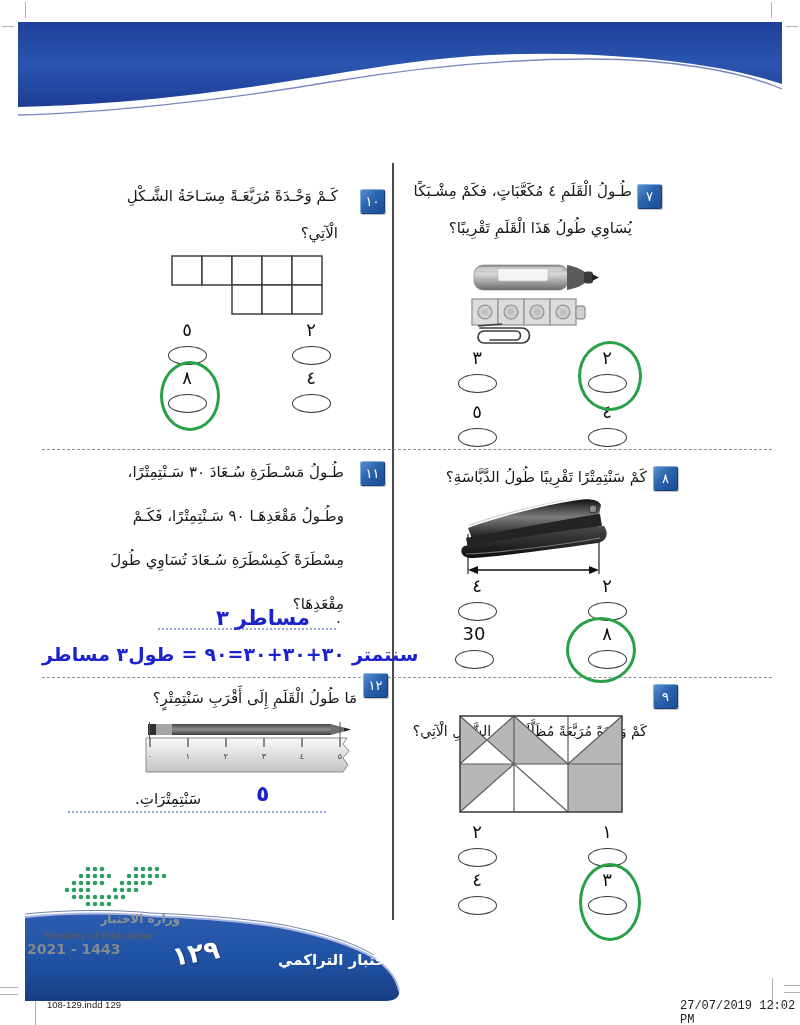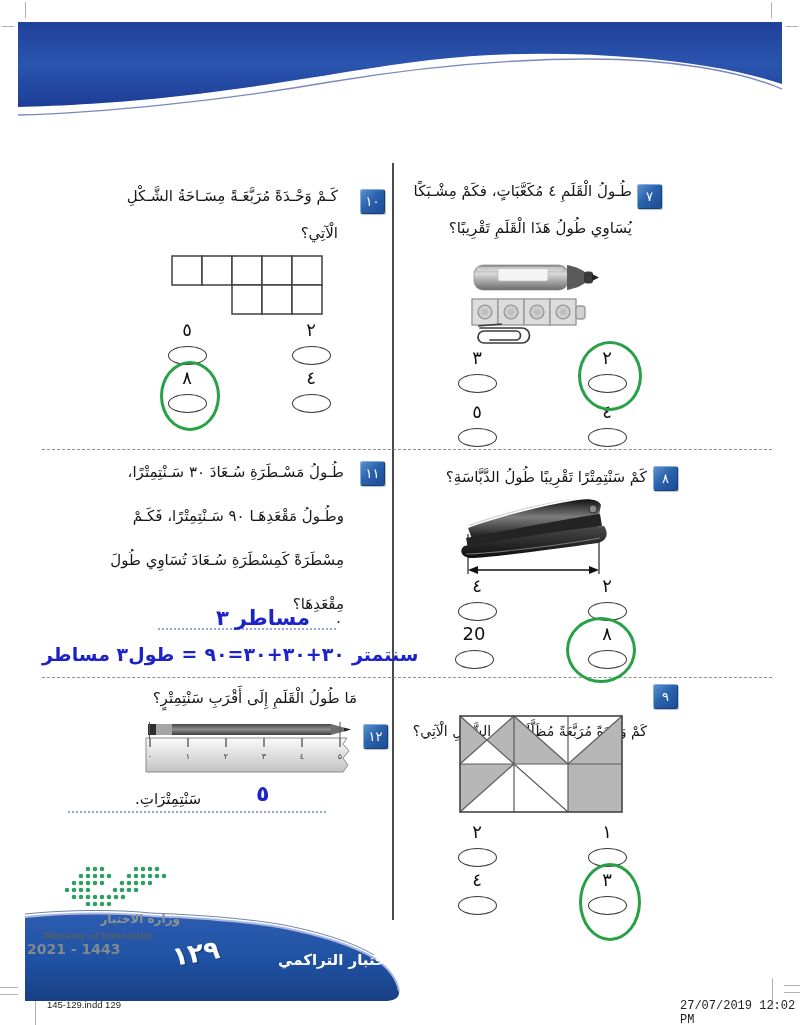--- a/index.html
+++ b/index.html
@@ -196,21 +196,21 @@
   </div>
   <div class="opt" style="left:453px;top:574px">
     <div class="opt-num">٤</div>
     <div class="opt-oval"></div>
   </div>
   <div class="opt" style="left:583px;top:622px">
     <div class="opt-num">٨</div>
     <div class="opt-oval"></div>
   </div>
   <div class="opt" style="left:450px;top:622px">
-    <div class="opt-num">20</div>
+    <div class="opt-num">30</div>
     <div class="opt-oval"></div>
   </div>
   <div class="sel-circle" style="left:566px;top:617px;width:64px;height:60px"></div>
 
   <div class="badge" style="left:360px;top:461px">١١</div>
   <div class="qtext" style="left:68px;top:450px;width:276px;line-height:44px">طُـولُ مَسْـطَرَةِ سُـعَادَ ٣٠ سَـنْتِمِتْرًا،
 وطُـولُ مَقْعَدِهَـا ٩٠ سَـنْتِمِتْرًا، فَكَـمْ
 مِسْطَرَةً كَمِسْطَرَةِ سُـعَادَ تُسَاوِي طُولَ
 مِقْعَدِهَا؟</div>
 
@@ -264,21 +264,21 @@
   <div class="opt" style="left:583px;top:868px">
     <div class="opt-num">٣</div>
     <div class="opt-oval"></div>
   </div>
   <div class="opt" style="left:453px;top:868px">
     <div class="opt-num">٤</div>
     <div class="opt-oval"></div>
   </div>
   <div class="sel-circle" style="left:579px;top:863px;width:56px;height:72px"></div>
 
-  <div class="badge" style="left:363px;top:724px">١٢</div>
+  <div class="badge" style="left:363px;top:673px">١٢</div>
   <div class="qtext nowrap" style="left:95px;top:680px;width:262px">مَا طُولُ الْقَلَمِ إِلَى أَقْرَبِ سَنْتِمِتْرٍ؟</div>
 
   <svg class="abs" style="left:138px;top:716px" width="225" height="66" viewBox="0 0 225 66">
     <defs>
       <linearGradient id="rulG" x1="0" y1="0" x2="0" y2="1">
         <stop offset="0" stop-color="#fafafa"></stop>
           <stop offset="1" stop-color="#c3c3c3"></stop>
       </linearGradient>
       <linearGradient id="pcl" x1="0" y1="0" x2="0" y2="1">
         <stop offset="0" stop-color="#474747"></stop>
@@ -381,16 +381,16 @@
         <circle cx="37" cy="40" r="2.3"></circle>
         <circle cx="44" cy="40" r="2.3"></circle>
         <circle cx="51" cy="40" r="2.3"></circle>
     </g>
   </svg>
   <div class="abs" style="left:95px;top:912px;width:85px;direction:rtl;font-size:12px;font-weight:bold;color:#8b9494">وزارة الاختبار</div>
   <div class="abs" style="left:44px;top:931px;font-size:9px;font-weight:bold;color:#555d66">Ministry of Education</div>
   <div class="abs" style="left:27px;top:941px;font-size:14px;font-weight:bold;color:#82898f">2021 - 1443</div>
   <div class="foot-txt" style="left:172px;top:938px;font-size:26px;font-weight:bold;letter-spacing:8px;transform:rotate(-10deg);text-shadow:1px 1px 1px rgba(0,0,0,.4)">١٢٩</div>
   <div class="foot-txt" style="left:278px;top:951px;font-size:15px;font-weight:bold;direction:rtl">الاختبار التراكمي</div>
-  <div class="abs" style="left:47px;top:999px;font-size:9.5px;color:#222;font-family:'Liberation Sans',sans-serif">145-129.indd   129</div>
+  <div class="abs" style="left:47px;top:999px;font-size:9.5px;color:#222;font-family:'Liberation Sans',sans-serif">108-129.indd   129</div>
   <div class="abs" style="left:680px;top:999px;font-size:12px;color:#222;font-family:Liberation Mono, monospace">27/07/2019   12:02 PM</div>
 
 </div>
 
 </body></html>

